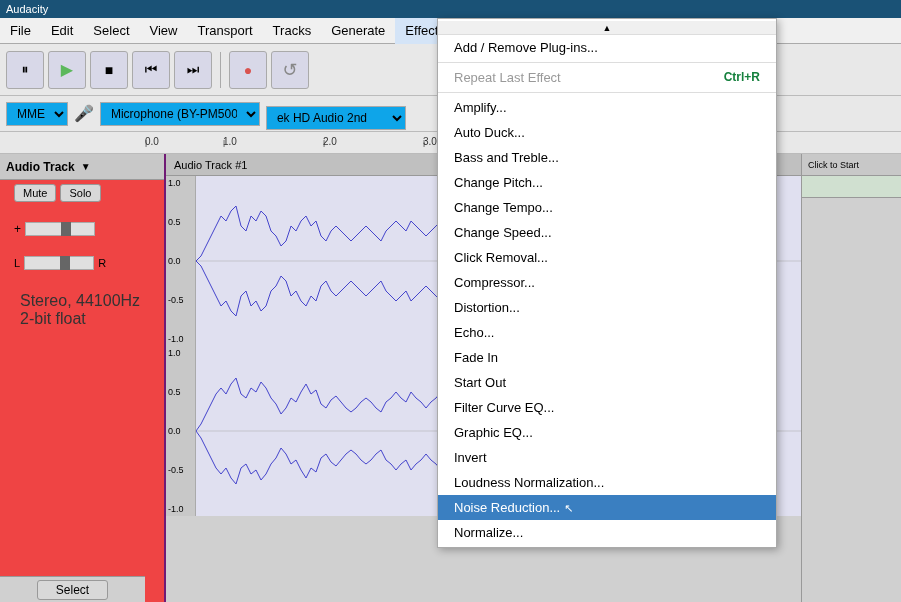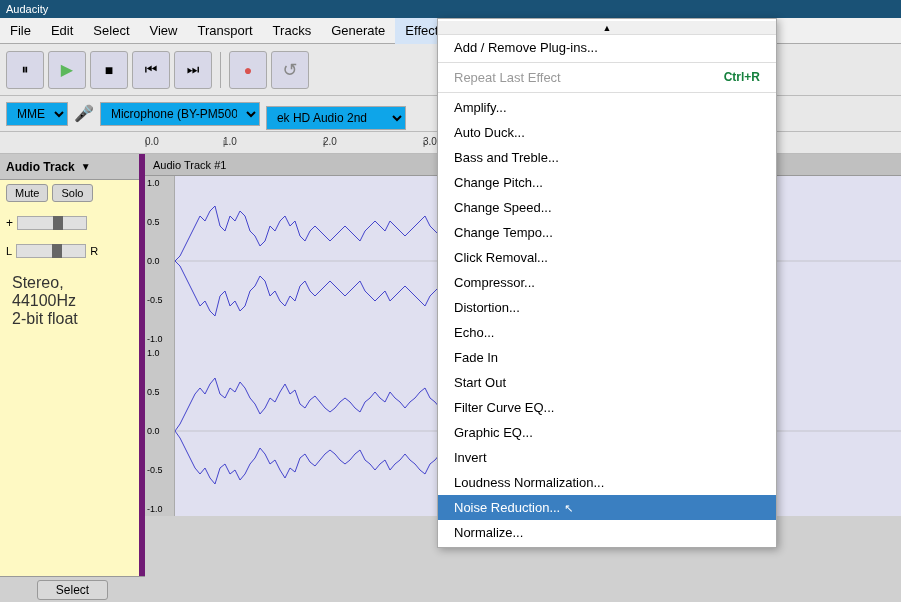--- a/index.html
+++ b/index.html
@@ -117,44 +117,44 @@
 
     
     #main {
       display: flex;
       height: calc(602px - 18px - 26px - 52px - 36px - 22px);
       position: relative;
     }
 
     
     #track-panel {
-      width: 145px;
-      background: #fef9c3;
-      border-right: 6px solid #701a75;
+      width: 166px;
+      background: #ef4444;
+      border-right: 2px solid #701a75;
       display: flex;
       flex-direction: column;
     }
     .track-header {
       background: #c8c8c8;
       border-bottom: 1px solid #999;
       height: 26px;
       display: flex;
       align-items: center;
       padding: 0 6px;
       gap: 4px;
     }
     .track-name-label {
       font-size: 12px;
       font-weight: bold;
     }
     .track-controls {
-      padding: 4px 6px;
+      padding: 4px 14px;
       display: flex;
       flex-direction: column;
-      gap: 14px;
+      gap: 20px;
     }
     .track-btn-row {
       display: flex;
       gap: 4px;
     }
     .track-btn {
       padding: 2px 8px;
       background: #d8d8d8;
       border: 1px solid #999;
       border-radius: 3px;
@@ -456,40 +456,47 @@
             L140,120 L145,114 L150,108 L155,104 L160,108 L165,114 L170,118 L175,114
             L180,108 L185,104 L190,114 L195,118 L200,124 L205,118 L210,114 L215,124
             L220,118 L225,114 L230,108 L235,114 L240,118 L245,124 L250,128 L255,118
             L260,114 L265,108 L270,104 L275,108 L280,114 L285,118 L290,114 L295,108
             L300,85" stroke="#4444cc" stroke-width="1" fill="none"></path>
         </svg>
       </div>
     </div>
   </div>
 
+  <div id="right-panel">
+    <div class="right-panel-header">
+      <span style="font-size:9px;">Click to Start</span>
+    </div>
+    <div style="height:22px; background:#d0e0d0; border-bottom:1px solid #999;">
+    </div>
+  </div>
 </div>
 
 <div id="effect-dropdown">
 
   <div style="display:flex; justify-content:center; height:14px; background:#f0f0f0; border-bottom:1px solid #ddd;">
     <span style="font-size:9px; line-height:14px;">▲</span>
   </div>
 
   <div class="dropdown-item">Add / Remove Plug-ins...</div>
   <div class="dropdown-separator"></div>
   <div class="dropdown-item disabled">
     Repeat Last Effect <span class="shortcut">Ctrl+R</span>
   </div>
   <div class="dropdown-separator"></div>
   <div class="dropdown-item">Amplify...</div>
   <div class="dropdown-item">Auto Duck...</div>
   <div class="dropdown-item">Bass and Treble...</div>
   <div class="dropdown-item">Change Pitch...</div>
+  <div class="dropdown-item">Change Tempo...</div>
   <div class="dropdown-item">Change Speed...</div>
-  <div class="dropdown-item">Change Tempo...</div>
   <div class="dropdown-item">Click Removal...</div>
   <div class="dropdown-item">Compressor...</div>
   <div class="dropdown-item">Distortion...</div>
   <div class="dropdown-item">Echo...</div>
   <div class="dropdown-item">Fade In</div>
   <div class="dropdown-item">Start Out</div>
   <div class="dropdown-item">Filter Curve EQ...</div>
   <div class="dropdown-item">Graphic EQ...</div>
   <div class="dropdown-item">Invert</div>
   <div class="dropdown-item">Loudness Normalization...</div>

